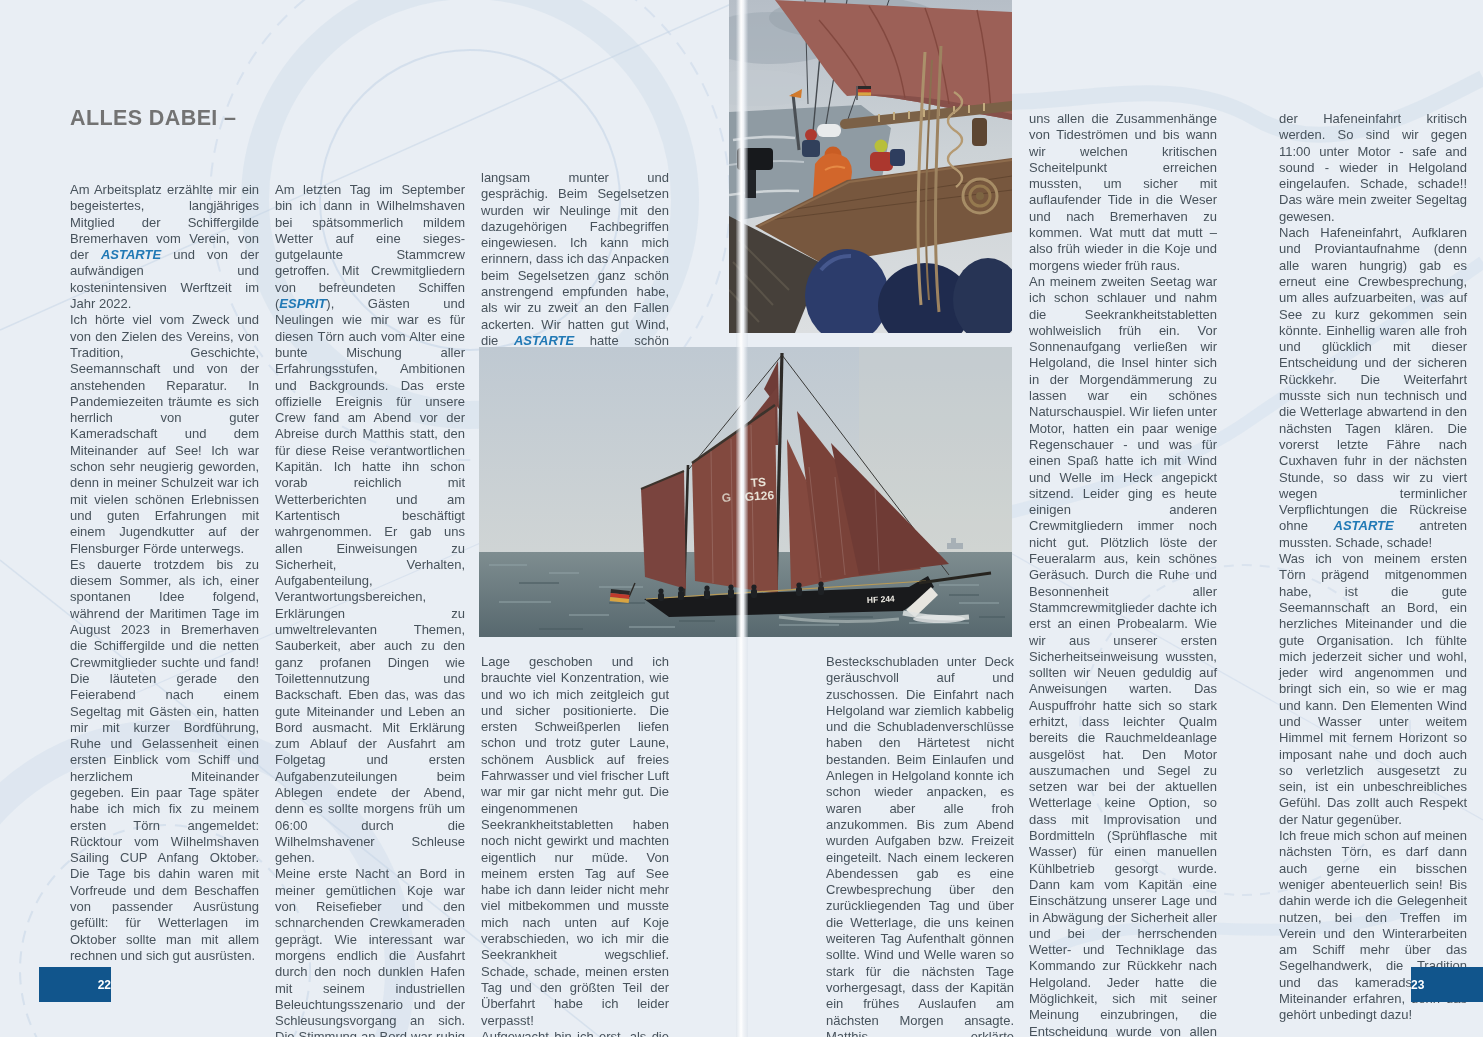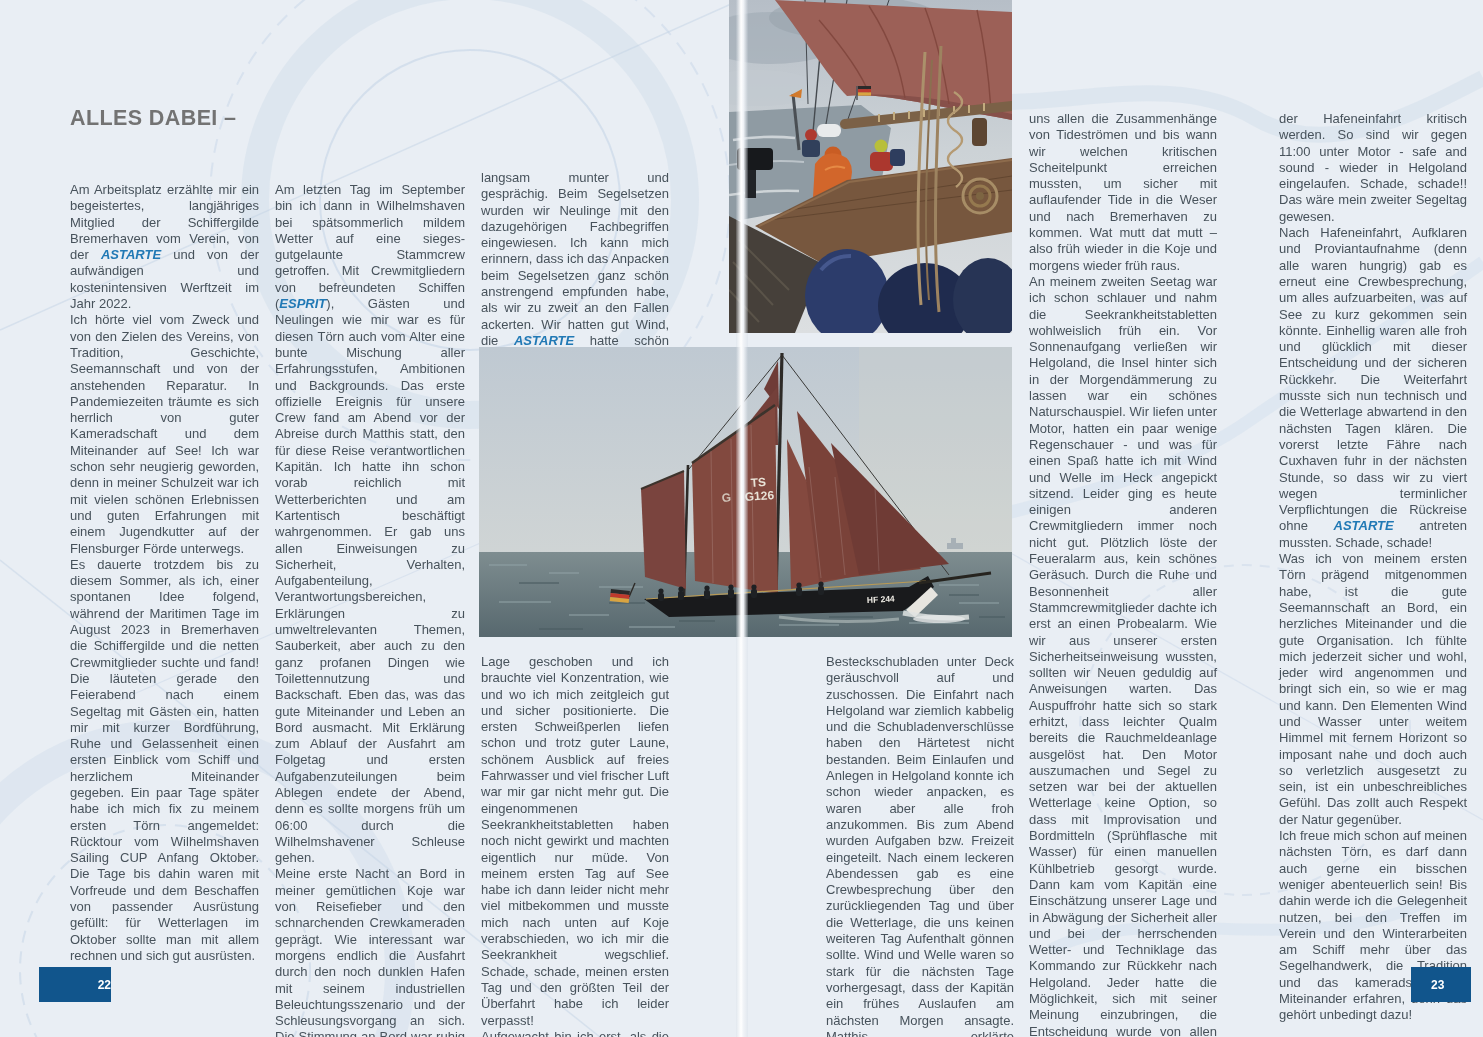--- a/index.html
+++ b/index.html
@@ -28,21 +28,21 @@
   #col6{left:1232px;top:111px;margin-left:47px;}
   #photo-deck{left:729px;top:0;width:283px;height:333px;}
   #photo-ship{left:479px;top:347px;width:533px;height:290px;}
   .author{position:absolute;left:1232px;top:924px;width:188px;font-size:13.5px;line-height:17px;}
   .author .wave{display:block;margin-bottom:8px;}
   .author-name,.author-role{color:#1c72ae;}
   .author-url{color:#3d474f;font-weight:bold;}
   .pagenum{position:absolute;top:967px;height:35px;background:#11558c;color:#ffffff;
            font-size:12px;font-weight:bold;display:flex;align-items:center;box-sizing:border-box;}
   #pagenum-left{left:0;width:72px;justify-content:flex-end;padding-right:0;margin-left:39px;}
-  #pagenum-right{left:1411px;width:60px;justify-content:flex-start;padding-left:20px;text-align:right;}
+  #pagenum-right{left:1411px;width:72px;justify-content:flex-start;padding-left:0;text-align:right;}
 </style>
 </head>
 <body>
 
 <div class="spread">
 
   <svg class="bg-pattern" viewBox="0 0 1483 1037" preserveAspectRatio="none">
     <g fill="none" stroke="#c3d3e6">
       <circle cx="470" cy="200" r="215" stroke-width="28" opacity=".30"></circle>
       <circle cx="470" cy="200" r="150" stroke-width="2" opacity=".55"></circle>

